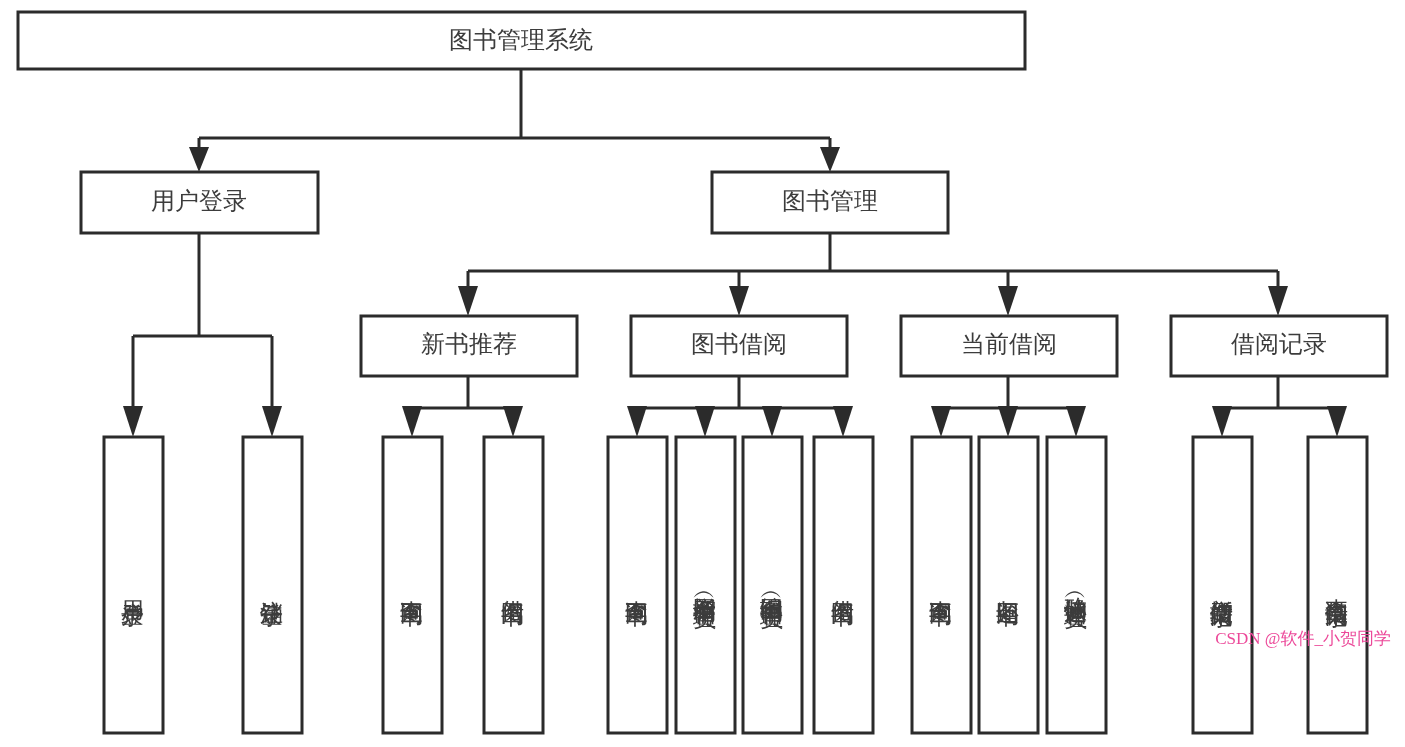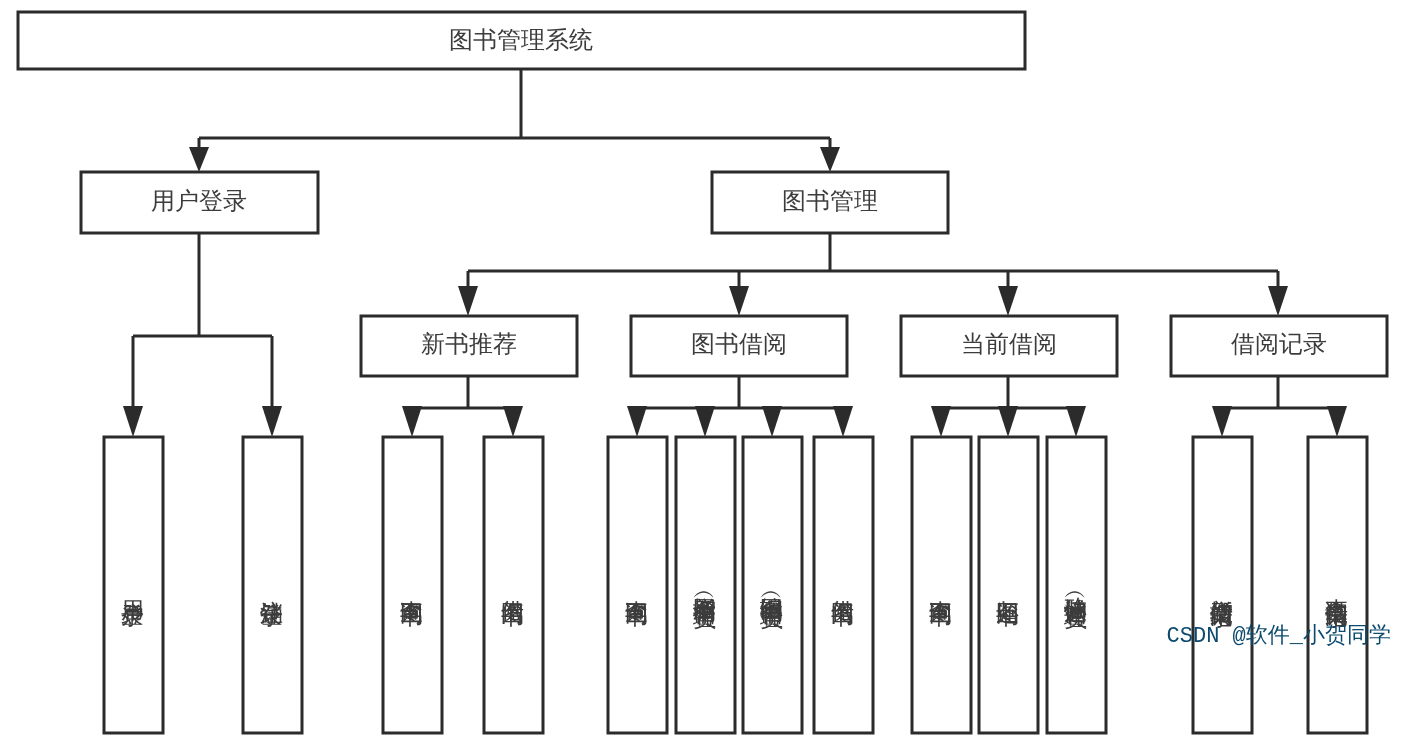--- a/index.html
+++ b/index.html
@@ -55,23 +55,23 @@
     writing-mode: vertical-rl;
     text-orientation: upright;
     letter-spacing: 1.5px;
     dominant-baseline: central;
     text-anchor: middle;
   }
   .watermark {
     position: absolute;
     right: 14px;
     bottom: 6px;
-    font-family: Liberation Mono, monospace;
-    font-size: 22px;
-    color: #0c4a6e;
+    font-family: Liberation Serif, serif;
+    font-size: 17px;
+    color: #ec4899;
     white-space: nowrap;
     user-select: none;
   }
 </style>
 </head>
 <body>
 
 <div id="diagram-root">
 
   <svg id="flowchart" viewBox="0 0 1405 747" xmlns="http://www.w3.org/2000/svg">

